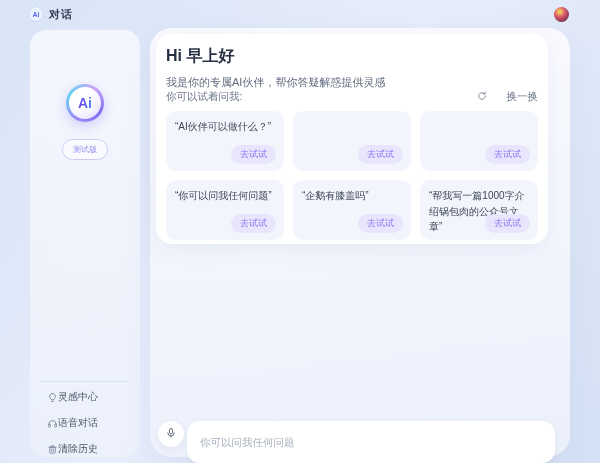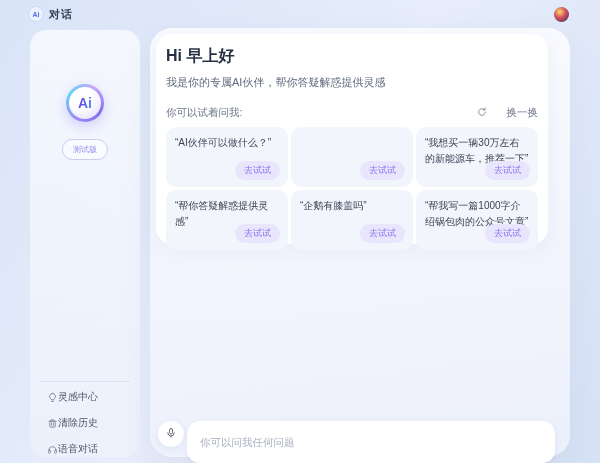--- a/index.html
+++ b/index.html
@@ -36,26 +36,26 @@
   .mi-icon svg{width:11px;height:11px;stroke:#7f8a9b;fill:none;stroke-width:2;stroke-linecap:round;stroke-linejoin:round;}
 
   
   .main-panel{position:absolute;left:150px;top:28px;width:420px;height:429px;border-radius:22px;
               background:linear-gradient(180deg,rgba(250,251,255,.95) 0%,rgba(239,242,252,.88) 100%);
               box-shadow:0 10px 30px rgba(130,145,185,.12);}
   .greeting-card{position:absolute;left:6px;top:6px;width:392px;height:210px;background:#ffffff;
                  border-radius:16px;padding:12px 10px;box-sizing:border-box;box-shadow:0 6px 18px rgba(140,152,190,.10);}
   .greet-title{margin:0;font-size:16px;font-weight:600;color:#273043;}
   .greet-sub{margin:8px 0 0 0;font-size:11px;color:#5f6a7d;}
-  .prompt-row{margin-top:16px;display:flex;align-items:flex-start;justify-content:space-between;}
+  .prompt-row{margin-top:0;display:flex;align-items:flex-start;justify-content:space-between;}
   .prompt-label{font-size:10.5px;color:#6d7789;}
   .refresh-btn{display:flex;align-items:center;gap:20px;background:none;border:none;padding:0;cursor:pointer;
                font-size:10.5px;color:#6d7789;font-family:inherit;}
   .refresh-btn svg{width:10px;height:10px;stroke:#6d7789;fill:none;stroke-width:2;stroke-linecap:round;stroke-linejoin:round;}
-  .cards{margin-top:7px;display:grid;grid-template-columns:repeat(3,1fr);gap:3px;}
+  .cards{margin-top:7px;display:grid;grid-template-columns:repeat(3,1fr);gap:9px;}
   .sug-card{position:relative;height:60px;background:#f3f5fc;border-radius:10px;padding:8px 9px;
             box-sizing:border-box;cursor:pointer;}
   .sug-text{margin:0;font-size:10px;line-height:1.55;color:#3c4456;}
   .try-btn{position:absolute;right:8px;bottom:7px;background:#e9e5fd;color:#8570f2;border:none;cursor:pointer;
            font-size:9px;border-radius:999px;padding:3px 9px;font-family:Liberation Sans, sans-serif;}
 
   
   .mic-btn{position:absolute;left:8px;top:393px;width:26px;height:26px;border-radius:50%;background:#ffffff;
            border:none;cursor:pointer;display:flex;align-items:center;justify-content:center;
            box-shadow:0 2px 6px rgba(140,152,190,.15);}
@@ -93,38 +93,38 @@
           <svg viewBox="0 0 24 24">
               <path d="M12 3a6.5 6.5 0 0 0-4.2 11.4c.8.7 1.2 1.6 1.2 2.6h6c0-1 .4-1.9 1.2-2.6A6.5 6.5 0 0 0 12 3z"></path>
               <line x1="10" y1="20.5" x2="14" y2="20.5"></line>
             </svg>
         </span>
         <span>灵感中心</span>
       </div>
       <div class="menu-item">
         <span class="mi-icon">
           <svg viewBox="0 0 24 24">
+              <path d="M4 14a8 8 0 0 1 16 0"></path>
+              <rect x="3" y="13.5" width="4.5" height="6.5" rx="2"></rect>
+              <rect x="16.5" y="13.5" width="4.5" height="6.5" rx="2"></rect>
+            </svg>
+        </span>
+        <span>语音对话</span>
+      </div>
+      <div class="menu-item">
+        <span class="mi-icon">
+          <svg viewBox="0 0 24 24">
               <path d="M4 7h16"></path>
               <path d="M9 7V5a1 1 0 0 1 1-1h4a1 1 0 0 1 1 1v2"></path>
               <rect x="6" y="7" width="12" height="13" rx="1.5"></rect>
               <line x1="10" y1="11" x2="10" y2="16"></line>
               <line x1="14" y1="11" x2="14" y2="16"></line>
             </svg>
         </span>
         <span>清除历史</span>
-      </div>
-      <div class="menu-item">
-        <span class="mi-icon">
-          <svg viewBox="0 0 24 24">
-              <path d="M4 14a8 8 0 0 1 16 0"></path>
-              <rect x="3" y="13.5" width="4.5" height="6.5" rx="2"></rect>
-              <rect x="16.5" y="13.5" width="4.5" height="6.5" rx="2"></rect>
-            </svg>
-        </span>
-        <span>语音对话</span>
       </div>
       <div class="menu-item">
         
         
       </div>
     </nav>
   </aside>
 
   <main class="main-panel">
 
@@ -147,25 +147,24 @@
 
       <div class="cards">
         <div class="sug-card">
           <p class="sug-text">“AI伙伴可以做什么？”</p>
           <button class="try-btn">去试试</button>
         </div>
         <div class="sug-card">
           <button class="try-btn">去试试</button>
         </div>
         <div class="sug-card">
-          <p class="sug-text">“我想买一辆30万左右的新能源车，推荐一下”</p>
           <button class="try-btn">去试试</button>
         </div>
         <div class="sug-card">
-          <p class="sug-text">“帮你答疑解惑提供灵感”</p>
+          <p class="sug-text">“你可以问我任何问题”</p>
           <button class="try-btn">去试试</button>
         </div>
         <div class="sug-card">
           <p class="sug-text">“企鹅有膝盖吗”</p>
           <button class="try-btn">去试试</button>
         </div>
         <div class="sug-card">
           <p class="sug-text">“帮我写一篇1000字介绍锅包肉的公众号文章”</p>
           <button class="try-btn">去试试</button>
         </div>

